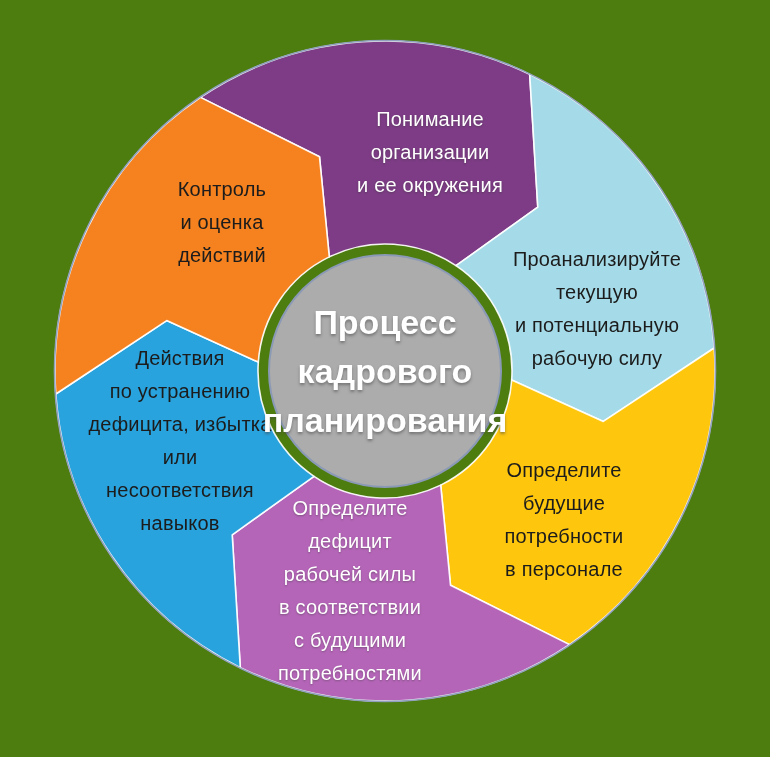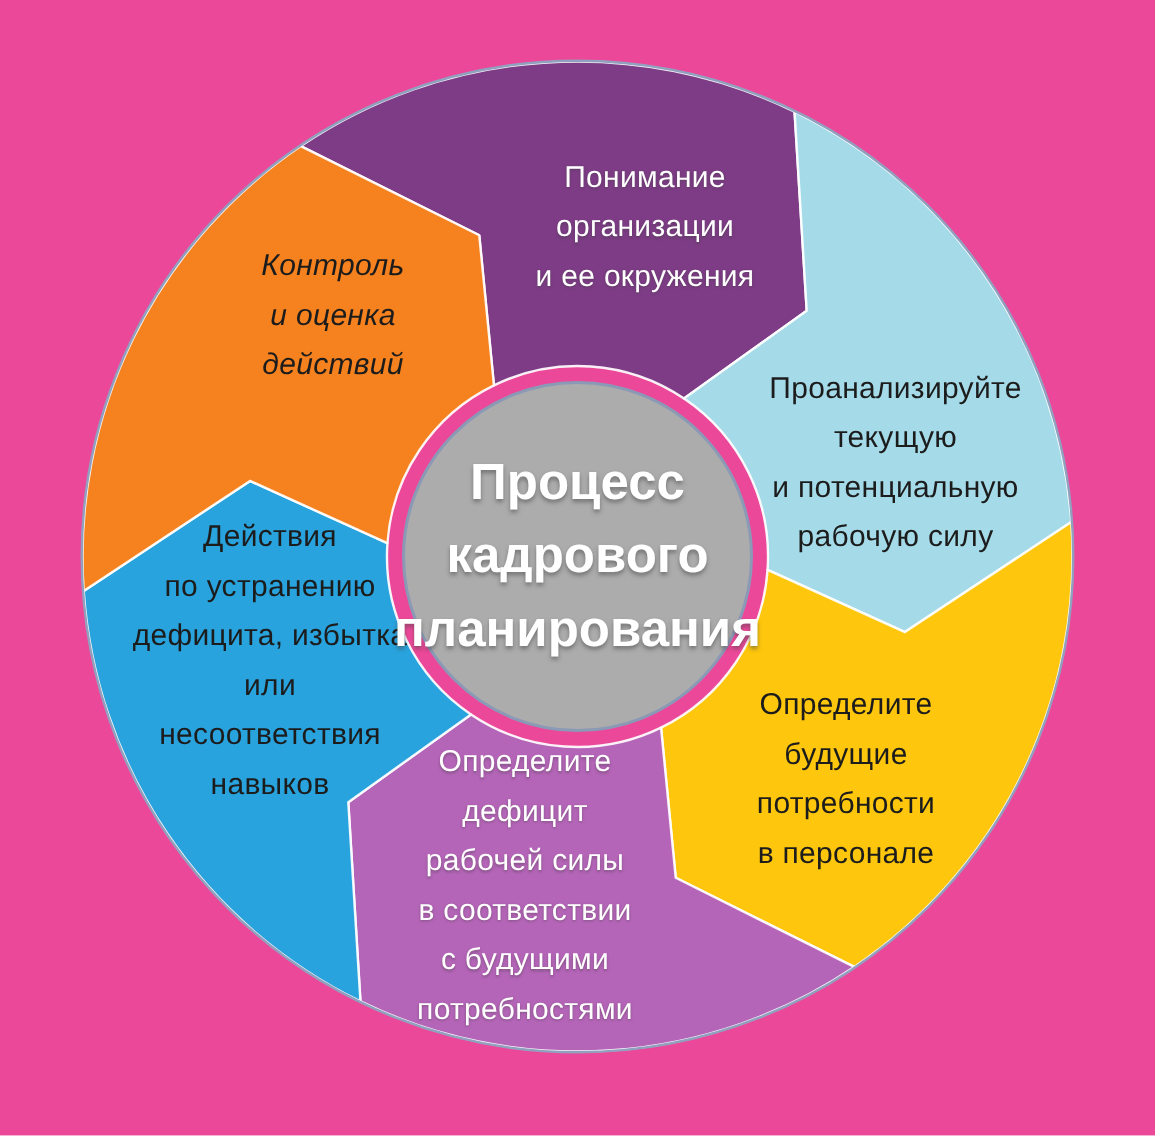--- a/index.html
+++ b/index.html
@@ -1,19 +1,19 @@
 <!DOCTYPE html>
 <html><head>
 <meta charset="utf-8">
 <style>
   html,body{margin:0;padding:0;background:#ffffff;}
   .stage{
     position:relative;
     width:770px;height:757px;
-    background:#ec4899;
+    background:#4d7c0f;
     font-family:"Liberation Sans", "DejaVu Sans", sans-serif;
     overflow:hidden;
   }
   .stage svg{position:absolute;left:0;top:0;}
   .seg-label{
     position:absolute;
     transform:translate(-50%,-50%);
     white-space:pre-line;
     text-align:center;
     width:max-content;
@@ -37,21 +37,21 @@
     color:#ffffff;
     text-shadow:0 2px 3px rgba(70,70,70,.55);
     pointer-events:none;
   }
   
   .pos-understand{left:430px;top:152px;}
   .pos-analyze{left:597px;top:309px;}
   .pos-future{left:564px;top:520px;}
   .pos-deficit{left:350px;top:591px;}
   .pos-actions{left:180px;top:441px;}
-  .pos-control{left:222px;top:211px;font-style:italic;}
+  .pos-control{left:222px;top:222px;}
 </style>
 </head>
 <body>
 
 <div class="stage">
 
   <svg width="770" height="757" viewBox="0 0 770 757">
 
     <path d="M200.5,97.4 A330,330 0 0 1 529.7,74.4 L537.8,207.2 L456,265.7 A127,127 0 0 0 329.3,256.9 L319.5,156.8 Z" stroke="rgba(255,255,255,0.92)" stroke-width="1.6" stroke-linejoin="round" fill="#7D3C85"></path>
 

